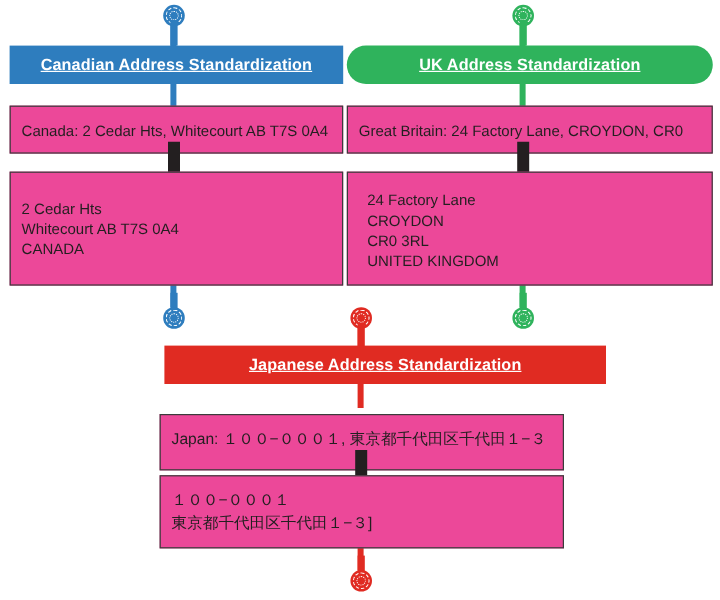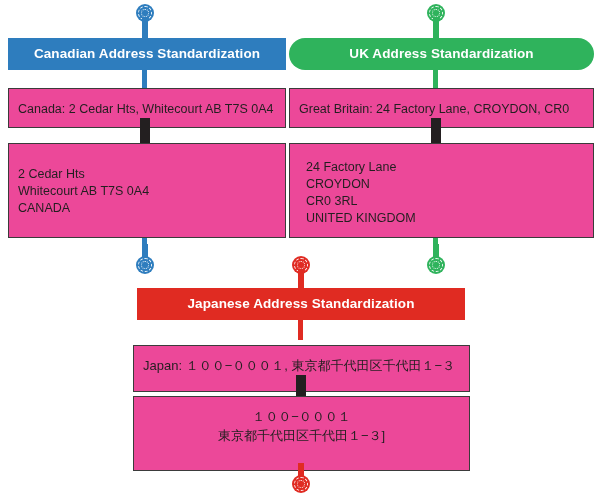--- a/index.html
+++ b/index.html
@@ -74,20 +74,21 @@
     top: 0;
     height: 32px;
     line-height: 32px;
     text-align: center;
     color: #ffffff;
     font-weight: bold;
     font-size: 13.5px;
     letter-spacing: 0.1px;
     white-space: nowrap;
     overflow: hidden;
+    text-decoration: underline;
   }
 
   .box {
     position: absolute;
     box-sizing: border-box;
     border: 1.5px solid #3b3b3b;
     background: #ec4899;
     padding: 6px 9px;
     font-size: 12.5px;
     line-height: 17px;
@@ -182,29 +183,29 @@
 
     <div class="rail" style="left:298px; top:266px; height:26px; color:#e02b22;"></div>
     <div class="rail" style="left:298px; top:318px; height:22px; color:#e02b22;"></div>
     <div class="rail" style="left:298px; top:455px; height:20px; color:#e02b22;"></div>
 
     <div class="pin down" style="left:292px; top:256px; height:34px; color:#e02b22;">
       <span class="knob"></span>
       <span class="stem" style="height:20px;"></span>
     </div>
 
-    <div class="panel-header" style="left:137px; top:288px; width:328px; background:#e02b22;">Japanese Address Standardization</div>
+    <div class="panel-header" style="left:137px; top:288px; width:368px; background:#e02b22;">Japanese Address Standardization</div>
 
     <div class="box jp" style="left:133px; top:345px; width:337px; height:47px; line-height:28px;">Japan: １００−０００１, 東京都千代田区千代田１−３</div>
 
     <svg class="arrow" style="left:283px; top:375px;" viewBox="0 0 36 44">
       <path d="M13 0 L23 0 L23 26 L32 26 L18 44 L4 26 L13 26 Z" fill="#231f20"></path>
     </svg>
 
-    <div class="box jp" style="left:133px; top:396px; width:337px; height:75px; padding-top:10px;text-align:center;">１００−０００１
+    <div class="box jp" style="left:133px; top:396px; width:337px; height:61px; padding-top:10px;">１００−０００１
 東京都千代田区千代田１−３]</div>
 
     <div class="pin up" style="left:292px; top:463px; height:30px; color:#e02b22;">
       <span class="stem" style="height:14px;"></span>
       <span class="knob"></span>
     </div>
   </div>
 
 </div>
 

